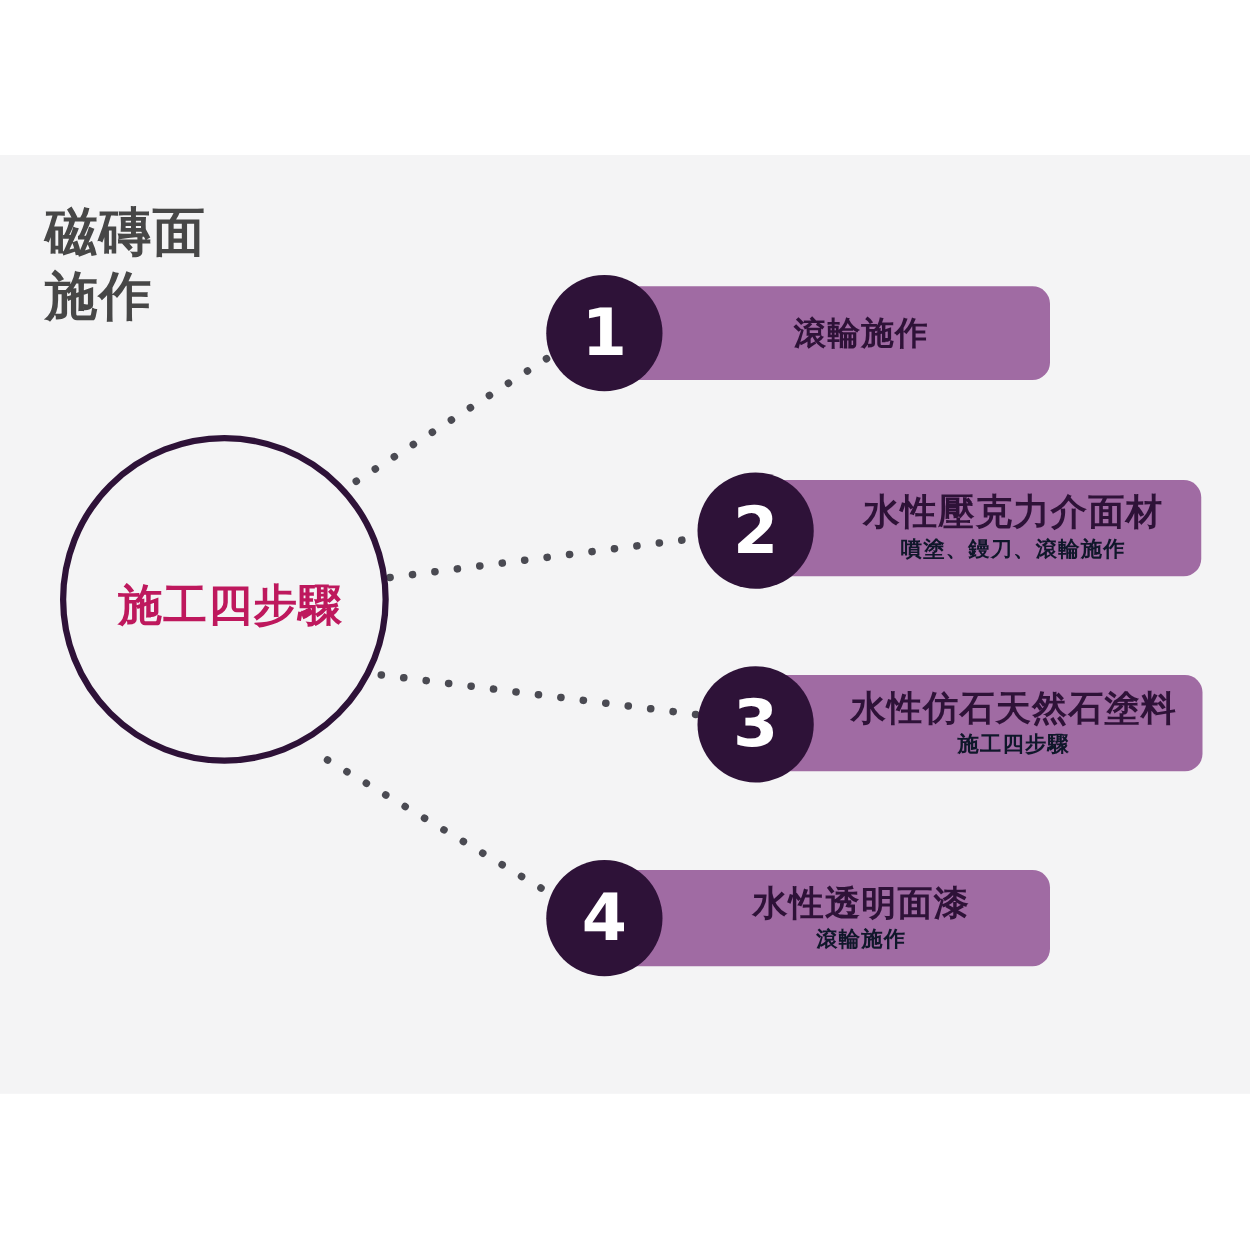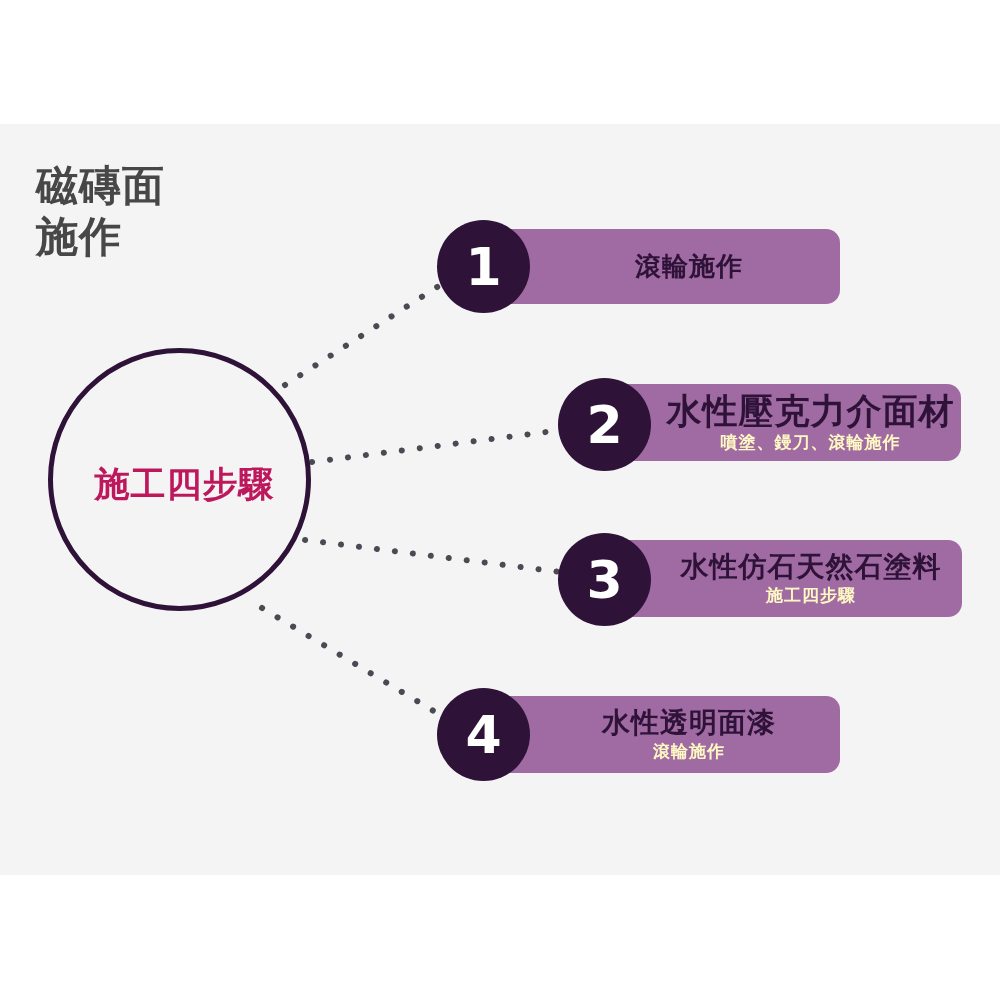--- a/index.html
+++ b/index.html
@@ -104,21 +104,21 @@
     justify-content: center;
   }
   .step-title {
     color: #2e1238;
     font-weight: 700;
     line-height: 1.1;
     letter-spacing: 1px;
     white-space: nowrap;
   }
   .step-sub {
-    color: #fef9c3;
+    color: #0f172a;
     font-weight: 700;
     font-size: 17px;
     line-height: 1.15;
     letter-spacing: 1px;
     margin-top: 3px;
     white-space: nowrap;
   }
   .step-badge {
     position: absolute;
     width: 93px;
@@ -136,21 +136,21 @@
   }
 
   
   #step-1 .step-bar  { left: 486px; top: 229px; width: 354px; height: 75px; padding-left: 52px; }
   #step-1 .step-badge{ left: 437px; top: 220px; }
   #step-1 .step-title{ font-size: 26px; }
 
   
   #step-2 .step-bar  { left: 606px; top: 384px; width: 355px; height: 77px; padding-left: 54px; }
   #step-2 .step-badge{ left: 558px; top: 378px; }
-  #step-2 .step-title{ font-size: 35px; }
+  #step-2 .step-title{ font-size: 29px; }
 
   
   #step-3 .step-bar  { left: 606px; top: 540px; width: 356px; height: 77px; padding-left: 54px; align-items: center; }
   #step-3 .step-badge{ left: 558px; top: 533px; }
   #step-3 .step-title{ font-size: 28px; }
 
   
   #step-4 .step-bar  { left: 486px; top: 696px; width: 354px; height: 77px; padding-left: 52px; text-align: right; }
   #step-4 .step-badge{ left: 437px; top: 688px; }
   #step-4 .step-title{ font-size: 28px; }

